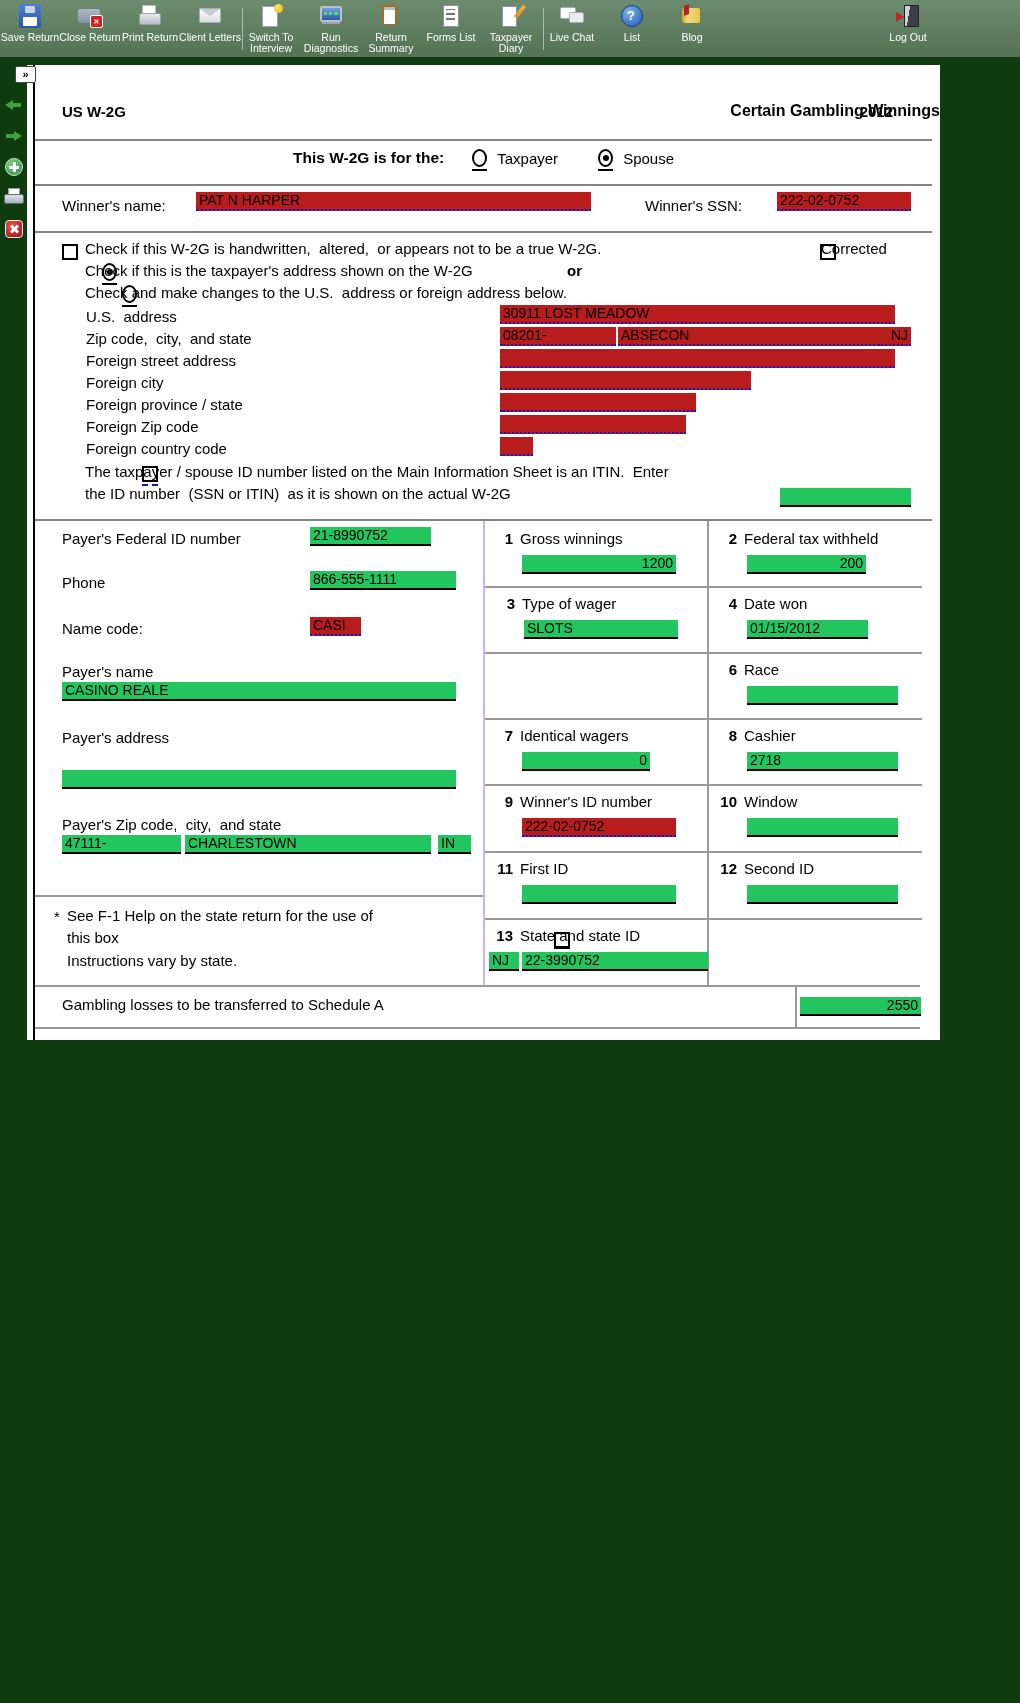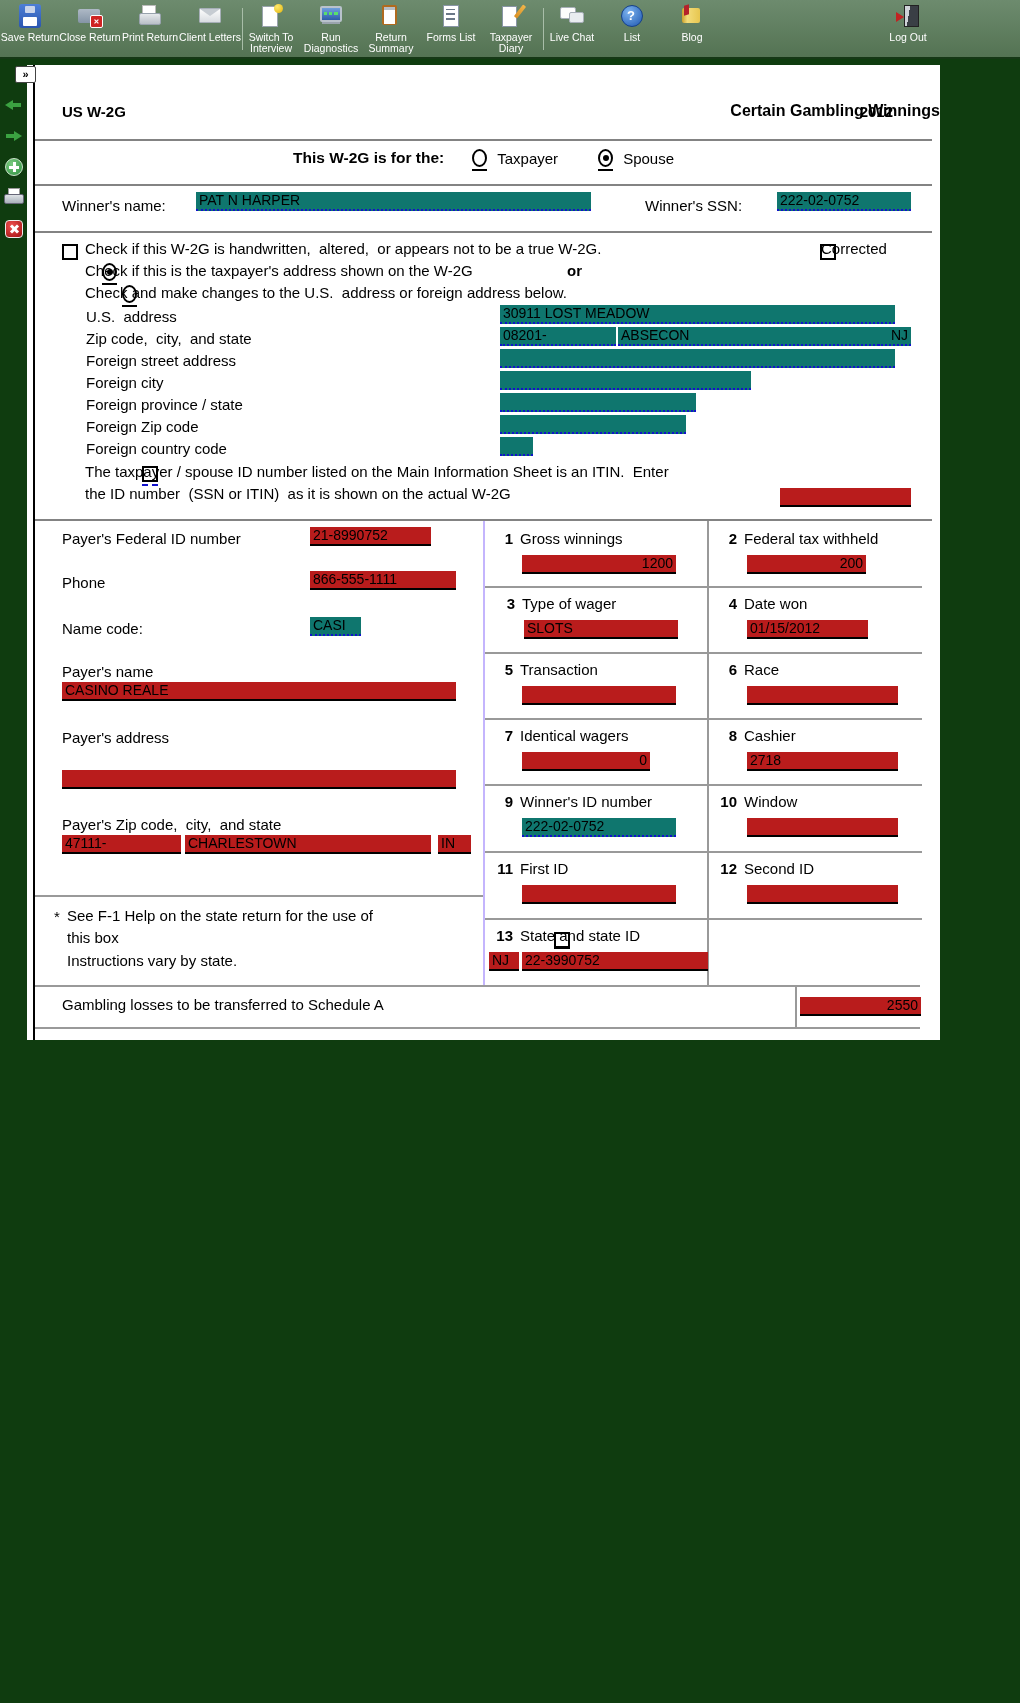--- a/index.html
+++ b/index.html
@@ -76,22 +76,22 @@
         background:radial-gradient(circle at 35% 30%,#ef5050,#a01010);}
   .sb-close::before{left:7px;top:3px;width:3px;height:10px;background:#fff;transform:rotate(45deg);}
   .sb-close::after{left:7px;top:3px;width:3px;height:10px;background:#fff;transform:rotate(-45deg);}
   
   .formpage{position:absolute;left:27px;top:65px;width:913px;height:975px;background:#fff;color:#000;font-size:15px;}
   .formpage::before{content:"";position:absolute;left:6px;top:0;bottom:0;width:2px;background:#000;}
   .formpage [data-bind]{white-space:pre-wrap;}
   .abs{position:absolute;}
   .b{font-weight:bold;}
   .ghr{position:absolute;left:8px;right:8px;height:2px;background:#838383;}
-  .gf{background:#b91c1c;border-bottom:2px solid #000;height:17px;font-size:14px;line-height:17px;padding:0 3px;}
-  .yf{background:#0f766e;border-bottom:2px dotted #1212cc;height:17px;font-size:14px;line-height:17px;padding:0 3px;}
+  .gf{background:#22c55e;border-bottom:2px solid #000;height:17px;font-size:14px;line-height:17px;padding:0 3px;}
+  .yf{background:#b91c1c;border-bottom:2px dotted #1212cc;height:17px;font-size:14px;line-height:17px;padding:0 3px;}
   .tr{text-align:right;}
   .cb{display:inline-block;position:relative;width:12px;height:12px;border:2px solid #000;background:#fff;cursor:pointer;}
   .cb-blue::after{content:"";position:absolute;left:-2px;right:-2px;bottom:-6px;border-bottom:2px dashed #1212cc;}
   .radio{display:inline-block;position:relative;width:11px;height:14px;border:2px solid #000;border-radius:50%;
         background:#fff;cursor:pointer;}
   .radio::after{content:"";position:absolute;left:-2px;right:-2px;bottom:-6px;height:2px;background:#000;}
   .radio.sel::before{content:"";position:absolute;left:2.5px;top:4px;width:6px;height:6px;background:#000;border-radius:50%;}
   .forline{position:absolute;left:0;right:0;top:84px;display:flex;justify-content:center;align-items:center;gap:10px;}
   
   .grid{position:absolute;left:456px;top:456px;width:437px;height:464px;border-left:2px solid #c4b5fd;}
@@ -250,24 +250,20 @@
 
     <div class="cell" style="left:2px;top:65px;width:222px;height:64px">
       <div class="bl"><span class="bnum" data-bind="form.boxes.2.num">3</span><span data-bind="form.boxes.2.label">Type of wager</span></div>
       <div class="bf gf" style="left:37px;width:148px" data-bind="form.boxes.2.value">SLOTS</div>
     </div>
     <div class="cell" style="left:224px;top:65px;width:213px;height:64px">
       <div class="bl"><span class="bnum" data-bind="form.boxes.3.num">4</span><span data-bind="form.boxes.3.label">Date won</span></div>
       <div class="bf gf" style="left:38px;width:115px" data-bind="form.boxes.3.value">01/15/2012</div>
     </div>
 
-    <div class="cell" style="left:0;top:131px;width:222px;height:64px">
-      <div class="bl"><span class="bnum" data-bind="form.boxes.4.num">5</span><span data-bind="form.boxes.4.label">Transaction</span></div>
-      <div class="bf gf" style="left:37px;width:148px" data-bind="form.boxes.4.value"></div>
-    </div>
     <div class="cell" style="left:224px;top:131px;width:213px;height:64px">
       <div class="bl"><span class="bnum" data-bind="form.boxes.5.num">6</span><span data-bind="form.boxes.5.label">Race</span></div>
       <div class="bf gf" style="left:38px;width:145px" data-bind="form.boxes.5.value"></div>
     </div>
 
     <div class="cell" style="left:0;top:197px;width:222px;height:64px">
       <div class="bl"><span class="bnum" data-bind="form.boxes.6.num">7</span><span data-bind="form.boxes.6.label">Identical wagers</span></div>
       <div class="bf gf tr" style="left:37px;width:122px" data-bind="form.boxes.6.value">0</div>
     </div>
     <div class="cell" style="left:224px;top:197px;width:213px;height:64px">

